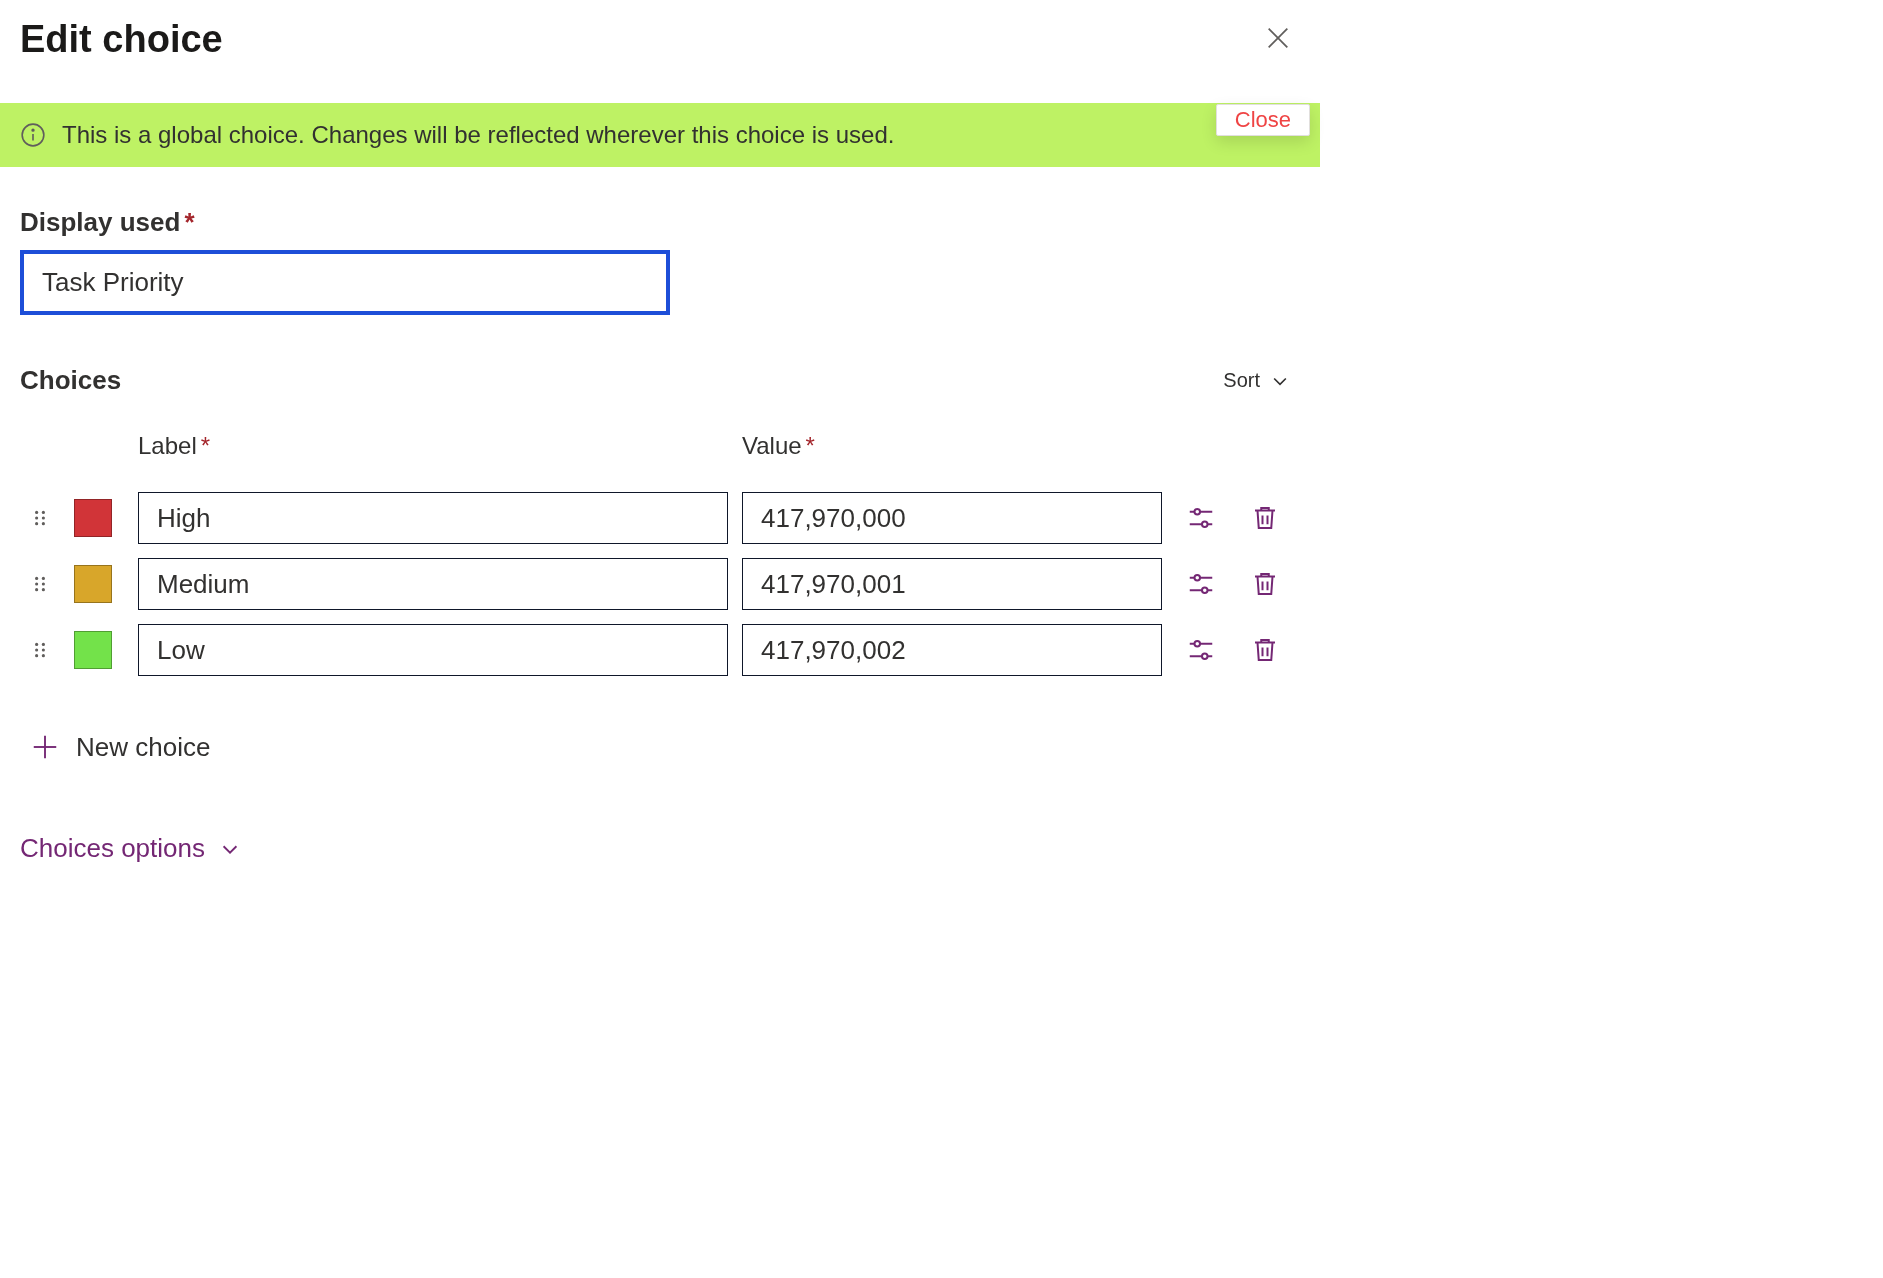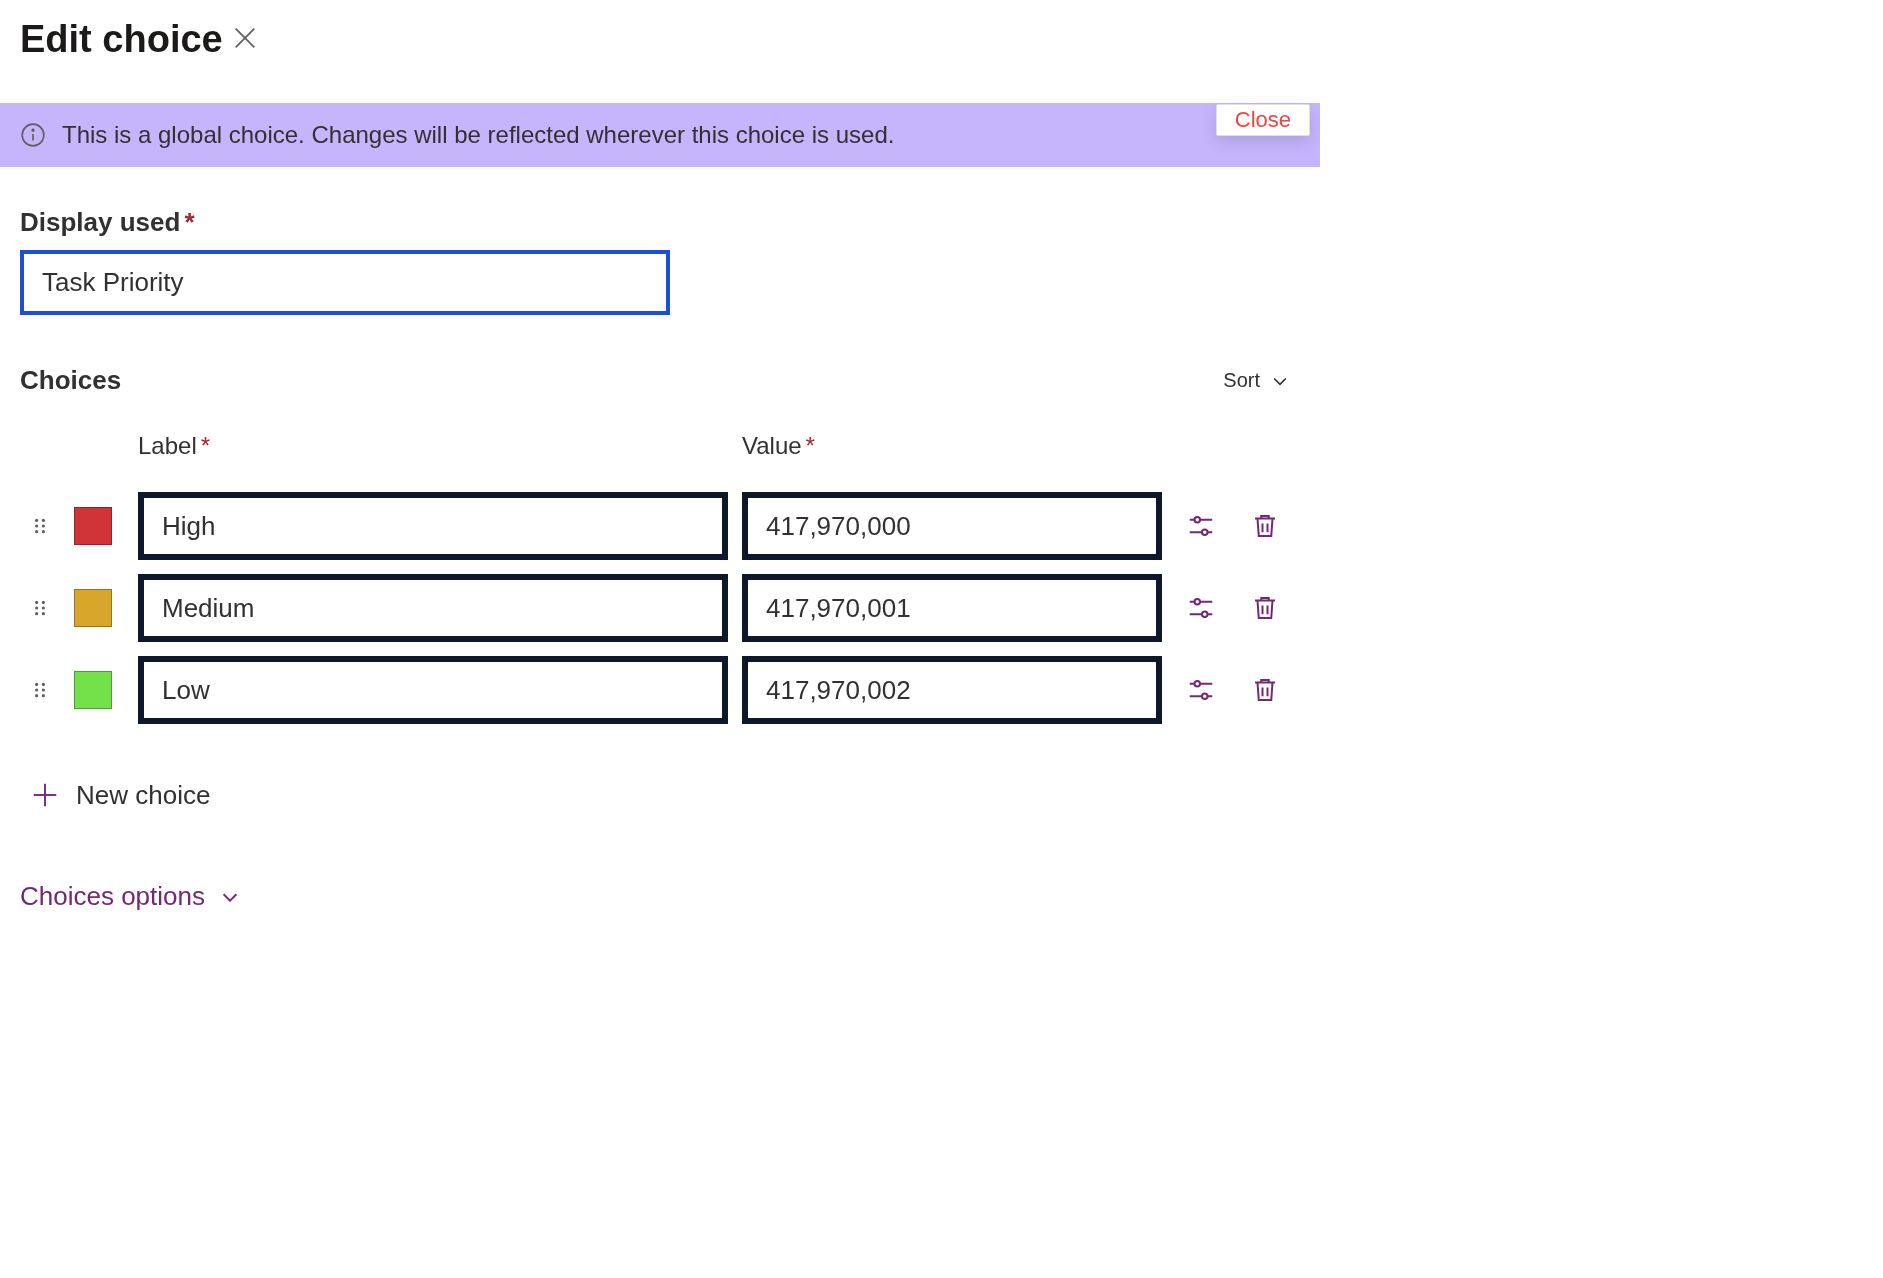--- a/index.html
+++ b/index.html
@@ -14,20 +14,21 @@
       width: 1883px;
       height: 1278px;
       overflow: hidden;
     }
     .panel {
       width: 1320px;
       padding: 16px 20px;
     }
     .header {
       display: flex;
+      justify-content: space-between;
       align-items: center;
       margin-bottom: 40px;
       position: relative;
     }
     .header h1 {
       font-size: 38px;
       font-weight: 700;
       color: #1b1a19;
     }
     .close-btn {
@@ -47,21 +48,21 @@
       top: 88px;
       background: #ffffff;
       border: 1px solid #e1dfdd;
       box-shadow: 0 6px 16px rgba(0,0,0,0.12);
       padding: 2px 18px;
       font-size: 22px;
       color: #ef4444;
       border-radius: 2px;
     }
     .info-bar {
-      background: #c4b5fd;
+      background: #bef264;
       display: flex;
       align-items: center;
       gap: 16px;
       padding: 18px 20px;
       font-size: 24px;
       color: #323130;
       margin-left: -20px;
       margin-right: -20px;
       margin-bottom: 40px;
     }
@@ -144,22 +145,22 @@
       width: 18px;
       height: 18px;
     }
     .color-swatch {
       width: 38px;
       height: 38px;
       border: 1px solid rgba(0,0,0,0.3);
       cursor: pointer;
     }
     .row-input {
-      height: 68px;
-      border: 6px solid #0f172a;
+      height: 52px;
+      border: 1px solid #0f172a;
       font-size: 26px;
       padding: 0 18px;
       font-family: inherit;
       color: #323130;
       background: #ffffff;
       width: 100%;
     }
     .icon-btn {
       background: none;
       border: none;

